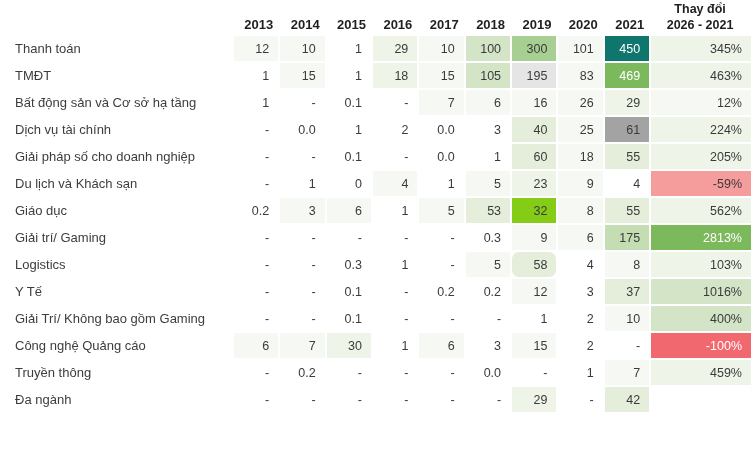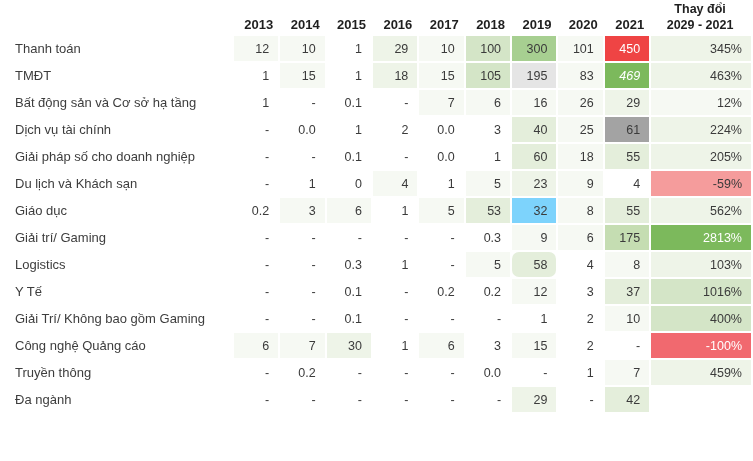--- a/index.html
+++ b/index.html
@@ -89,49 +89,49 @@
           <th class="year-h">2014</th>
           <th class="year-h">2015</th>
           <th class="year-h">2016</th>
           <th class="year-h">2017</th>
           <th class="year-h">2018</th>
           <th class="year-h">2019</th>
           <th class="year-h">2020</th>
           <th class="year-h">2021</th>
           <th class="change-h">
             <div>Thay đổi</div>
-            <div>2029 - 2021</div>
+            <div>2026 - 2021</div>
           </th>
         </tr>
     </thead>
     <tbody id="table-body">
         <tr class="data-row">
           <td class="label">Thanh toán</td>
           <td class="val" style="background-color: rgb(246, 249, 243);">12</td>
           <td class="val" style="background-color: rgb(246, 249, 243);">10</td>
           <td class="val" style="background-color: rgb(255, 255, 255);">1</td>
           <td class="val" style="background-color: rgb(238, 244, 232);">29</td>
           <td class="val" style="background-color: rgb(246, 249, 243);">10</td>
           <td class="val" style="background-color: rgb(212, 229, 199);">100</td>
           <td class="val" style="background-color: rgb(167, 207, 145);">300</td>
           <td class="val" style="background-color: rgb(246, 249, 243);">101</td>
-          <td class="val light-text" style="background-color: #ef4444;">450</td>
+          <td class="val light-text" style="background-color: #0f766e;">450</td>
           <td class="chg" style="background-color: rgb(238, 244, 232);">345%</td>
         </tr>
         <tr class="data-row">
           <td class="label">TMĐT</td>
           <td class="val" style="background-color: rgb(255, 255, 255);">1</td>
           <td class="val" style="background-color: rgb(246, 249, 243);">15</td>
           <td class="val" style="background-color: rgb(255, 255, 255);">1</td>
           <td class="val" style="background-color: rgb(238, 244, 232);">18</td>
           <td class="val" style="background-color: rgb(246, 249, 243);">15</td>
           <td class="val" style="background-color: rgb(212, 229, 199);">105</td>
           <td class="val" style="background-color: #e5e5e5;">195</td>
           <td class="val" style="background-color: rgb(246, 249, 243);">83</td>
-          <td class="val light-text" style="background-color: rgb(124, 185, 92); font-style: italic;">469</td>
+          <td class="val light-text" style="background-color: rgb(124, 185, 92);">469</td>
           <td class="chg" style="background-color: rgb(238, 244, 232);">463%</td>
         </tr>
         <tr class="data-row">
           <td class="label">Bất động sản và Cơ sở hạ tầng</td>
           <td class="val" style="background-color: rgb(255, 255, 255);">1</td>
           <td class="val" style="background-color: rgb(255, 255, 255);">-</td>
           <td class="val" style="background-color: rgb(255, 255, 255);">0.1</td>
           <td class="val" style="background-color: rgb(255, 255, 255);">-</td>
           <td class="val" style="background-color: rgb(246, 249, 243);">7</td>
           <td class="val" style="background-color: rgb(246, 249, 243);">6</td>
@@ -180,21 +180,21 @@
           <td class="chg" style="background-color: rgb(245, 156, 156);">-59%</td>
         </tr>
         <tr class="data-row">
           <td class="label">Giáo dục</td>
           <td class="val" style="background-color: rgb(255, 255, 255);">0.2</td>
           <td class="val" style="background-color: rgb(246, 249, 243);">3</td>
           <td class="val" style="background-color: rgb(246, 249, 243);">6</td>
           <td class="val" style="background-color: rgb(255, 255, 255);">1</td>
           <td class="val" style="background-color: rgb(246, 249, 243);">5</td>
           <td class="val" style="background-color: rgb(228, 238, 219);">53</td>
-          <td class="val" style="background-color: #7dd3fc;">32</td>
+          <td class="val" style="background-color: #84cc16;">32</td>
           <td class="val" style="background-color: rgb(246, 249, 243);">8</td>
           <td class="val" style="background-color: rgb(228, 238, 219);">55</td>
           <td class="chg" style="background-color: rgb(238, 244, 232);">562%</td>
         </tr>
         <tr class="data-row">
           <td class="label">Giải trí/ Gaming</td>
           <td class="val" style="background-color: rgb(255, 255, 255);">-</td>
           <td class="val" style="background-color: rgb(255, 255, 255);">-</td>
           <td class="val" style="background-color: rgb(255, 255, 255);">-</td>
           <td class="val" style="background-color: rgb(255, 255, 255);">-</td>

